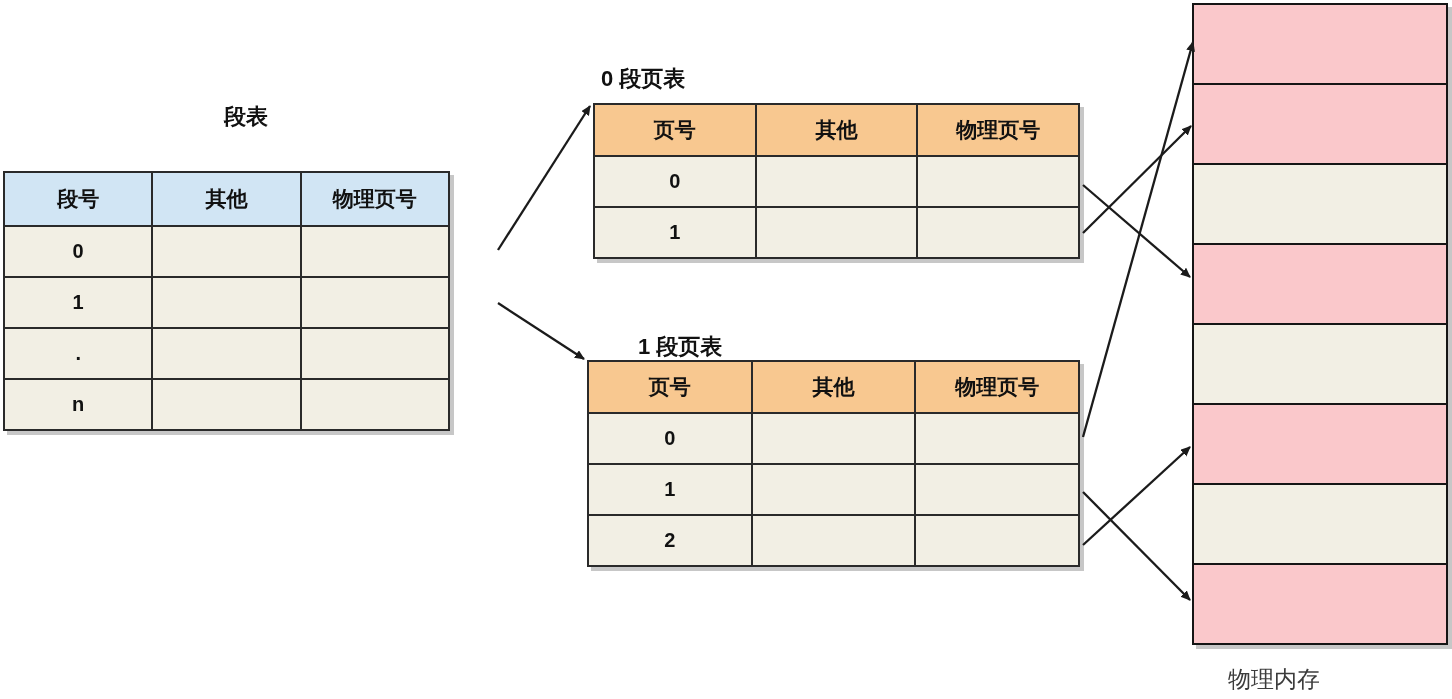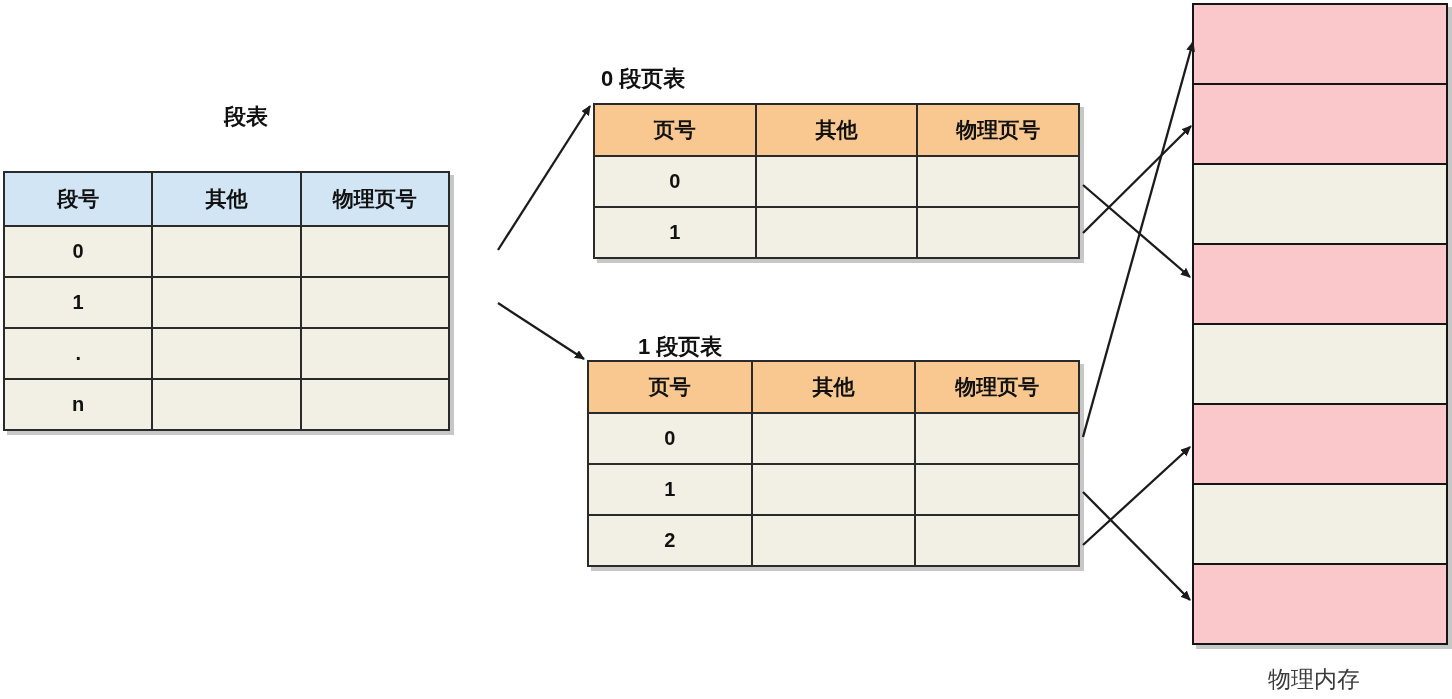--- a/index.html
+++ b/index.html
@@ -20,21 +20,21 @@
     font-weight: bold;
     font-size: 22px;
     color: #111;
     white-space: nowrap;
   }
   .seg-title  { left: 224px; top: 102px; }
   .pt0-title  { left: 601px; top: 64px; }
   .pt1-title  { left: 601px; top: 332px; margin-left: 37px; }
   .mem-label {
     position: absolute;
-    left: 1268px; top: 664px;
+    left: 1228px; top: 664px;
     font-size: 23px;
     font-weight: normal;
     color: #3c3c3c;
     white-space: nowrap;
   }
   table.hand-table {
     position: absolute;
     border-collapse: collapse;
     table-layout: fixed;
     box-shadow: 4px 4px 0 rgba(0,0,0,0.22);

